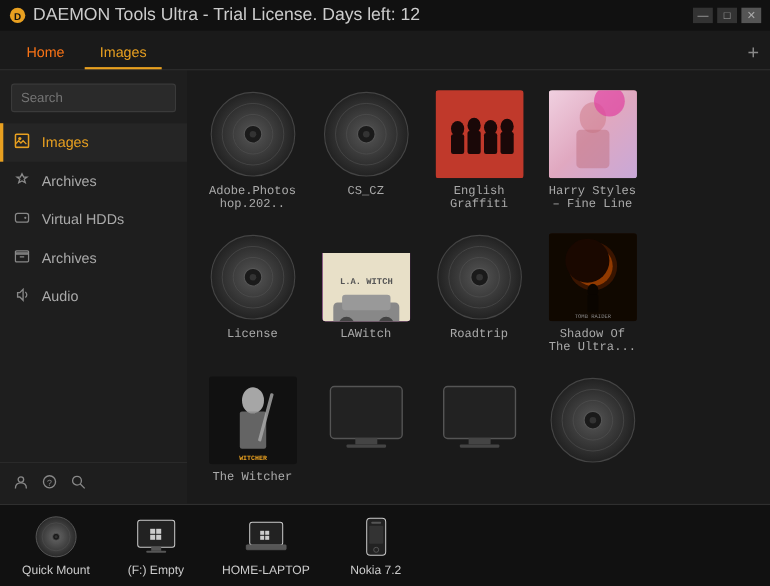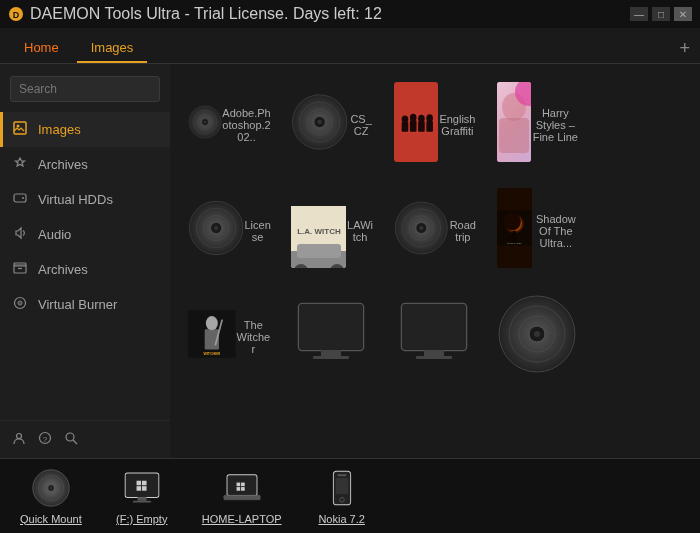--- a/index.html
+++ b/index.html
@@ -160,24 +160,26 @@
 
     
     .image-grid {
       display: flex;
       flex-wrap: wrap;
       gap: 8px;
     }
     .image-item {
       width: 95px;
       display: flex;
+      flex-direction: column;
       align-items: center;
       cursor: pointer;
       padding: 6px;
       border-radius: 4px;
+      font-family: Liberation Mono, monospace;
     }
     .image-thumb {
       width: 80px;
       height: 80px;
       display: flex;
       align-items: center;
       justify-content: center;
       margin-bottom: 6px;
       overflow: hidden;
       border-radius: 3px;
@@ -249,21 +251,20 @@
     
     #taskbar {
       height: 75px;
       background: #111;
       border-top: 1px solid #333;
       display: flex;
       align-items: center;
       padding: 0 20px;
       gap: 30px;
       flex-shrink: 0;
-      text-decoration: underline;
     }
     .taskbar-item {
       display: flex;
       flex-direction: column;
       align-items: center;
       gap: 5px;
       cursor: pointer;
       min-width: 60px;
     }
     .taskbar-label {
@@ -334,49 +335,39 @@
           <rect x="1" y="3" width="12" height="8" rx="2" stroke="#888" stroke-width="1.2"></rect>
           <circle cx="10" cy="7" r="1" fill="#888"></circle>
         </svg>
       </span>
       <span>Virtual HDDs</span>
     </div>
 
     <div class="sidebar-item">
       <span class="sidebar-icon">
         <svg width="14" height="14" viewBox="0 0 14 14" fill="none">
-          <path d="M3 5v4h2l3 3V2L5 5H3z" stroke="#888" stroke-width="1.2" fill="none"></path>
-          <path d="M10 4.5a3 3 0 010 5" stroke="#888" stroke-width="1.2" fill="none"></path>
-        </svg>
-      </span>
-      <span>Audio</span>
-    </div>
-
-    <div class="sidebar-item">
-      <span class="sidebar-icon">
-        <svg width="14" height="14" viewBox="0 0 14 14" fill="none">
           <rect x="1" y="4" width="12" height="8" rx="1" stroke="#888" stroke-width="1.2"></rect>
           <rect x="1" y="2" width="12" height="3" rx="1" stroke="#888" stroke-width="1.2"></rect>
           <line x1="5" y1="7.5" x2="9" y2="7.5" stroke="#888" stroke-width="1.2"></line>
         </svg>
       </span>
       <span>Archives</span>
     </div>
 
-
     <div class="sidebar-item">
       <span class="sidebar-icon">
         <svg width="14" height="14" viewBox="0 0 14 14" fill="none">
-          <circle cx="7" cy="7" r="5.5" stroke="#888" stroke-width="1.2"></circle>
-          <circle cx="7" cy="7" r="2" stroke="#888" stroke-width="1"></circle>
-          <circle cx="7" cy="7" r="0.8" fill="#888"></circle>
-        </svg>
-      </span>
-      <span>Virtual Burner</span>
-    </div>
+          <path d="M3 5v4h2l3 3V2L5 5H3z" stroke="#888" stroke-width="1.2" fill="none"></path>
+          <path d="M10 4.5a3 3 0 010 5" stroke="#888" stroke-width="1.2" fill="none"></path>
+        </svg>
+      </span>
+      <span>Audio</span>
+    </div>
+
+
 
     <div id="sidebar-bottom">
       <span class="sidebar-bottom-icon">
         <svg width="14" height="14" viewBox="0 0 14 14" fill="none">
           <circle cx="7" cy="5" r="2.5" stroke="#888" stroke-width="1.2"></circle>
           <path d="M2 13c0-3 2-5 5-5s5 2 5 5" stroke="#888" stroke-width="1.2" fill="none"></path>
         </svg>
       </span>
       <span class="sidebar-bottom-icon">
         <svg width="14" height="14" viewBox="0 0 14 14" fill="none">

